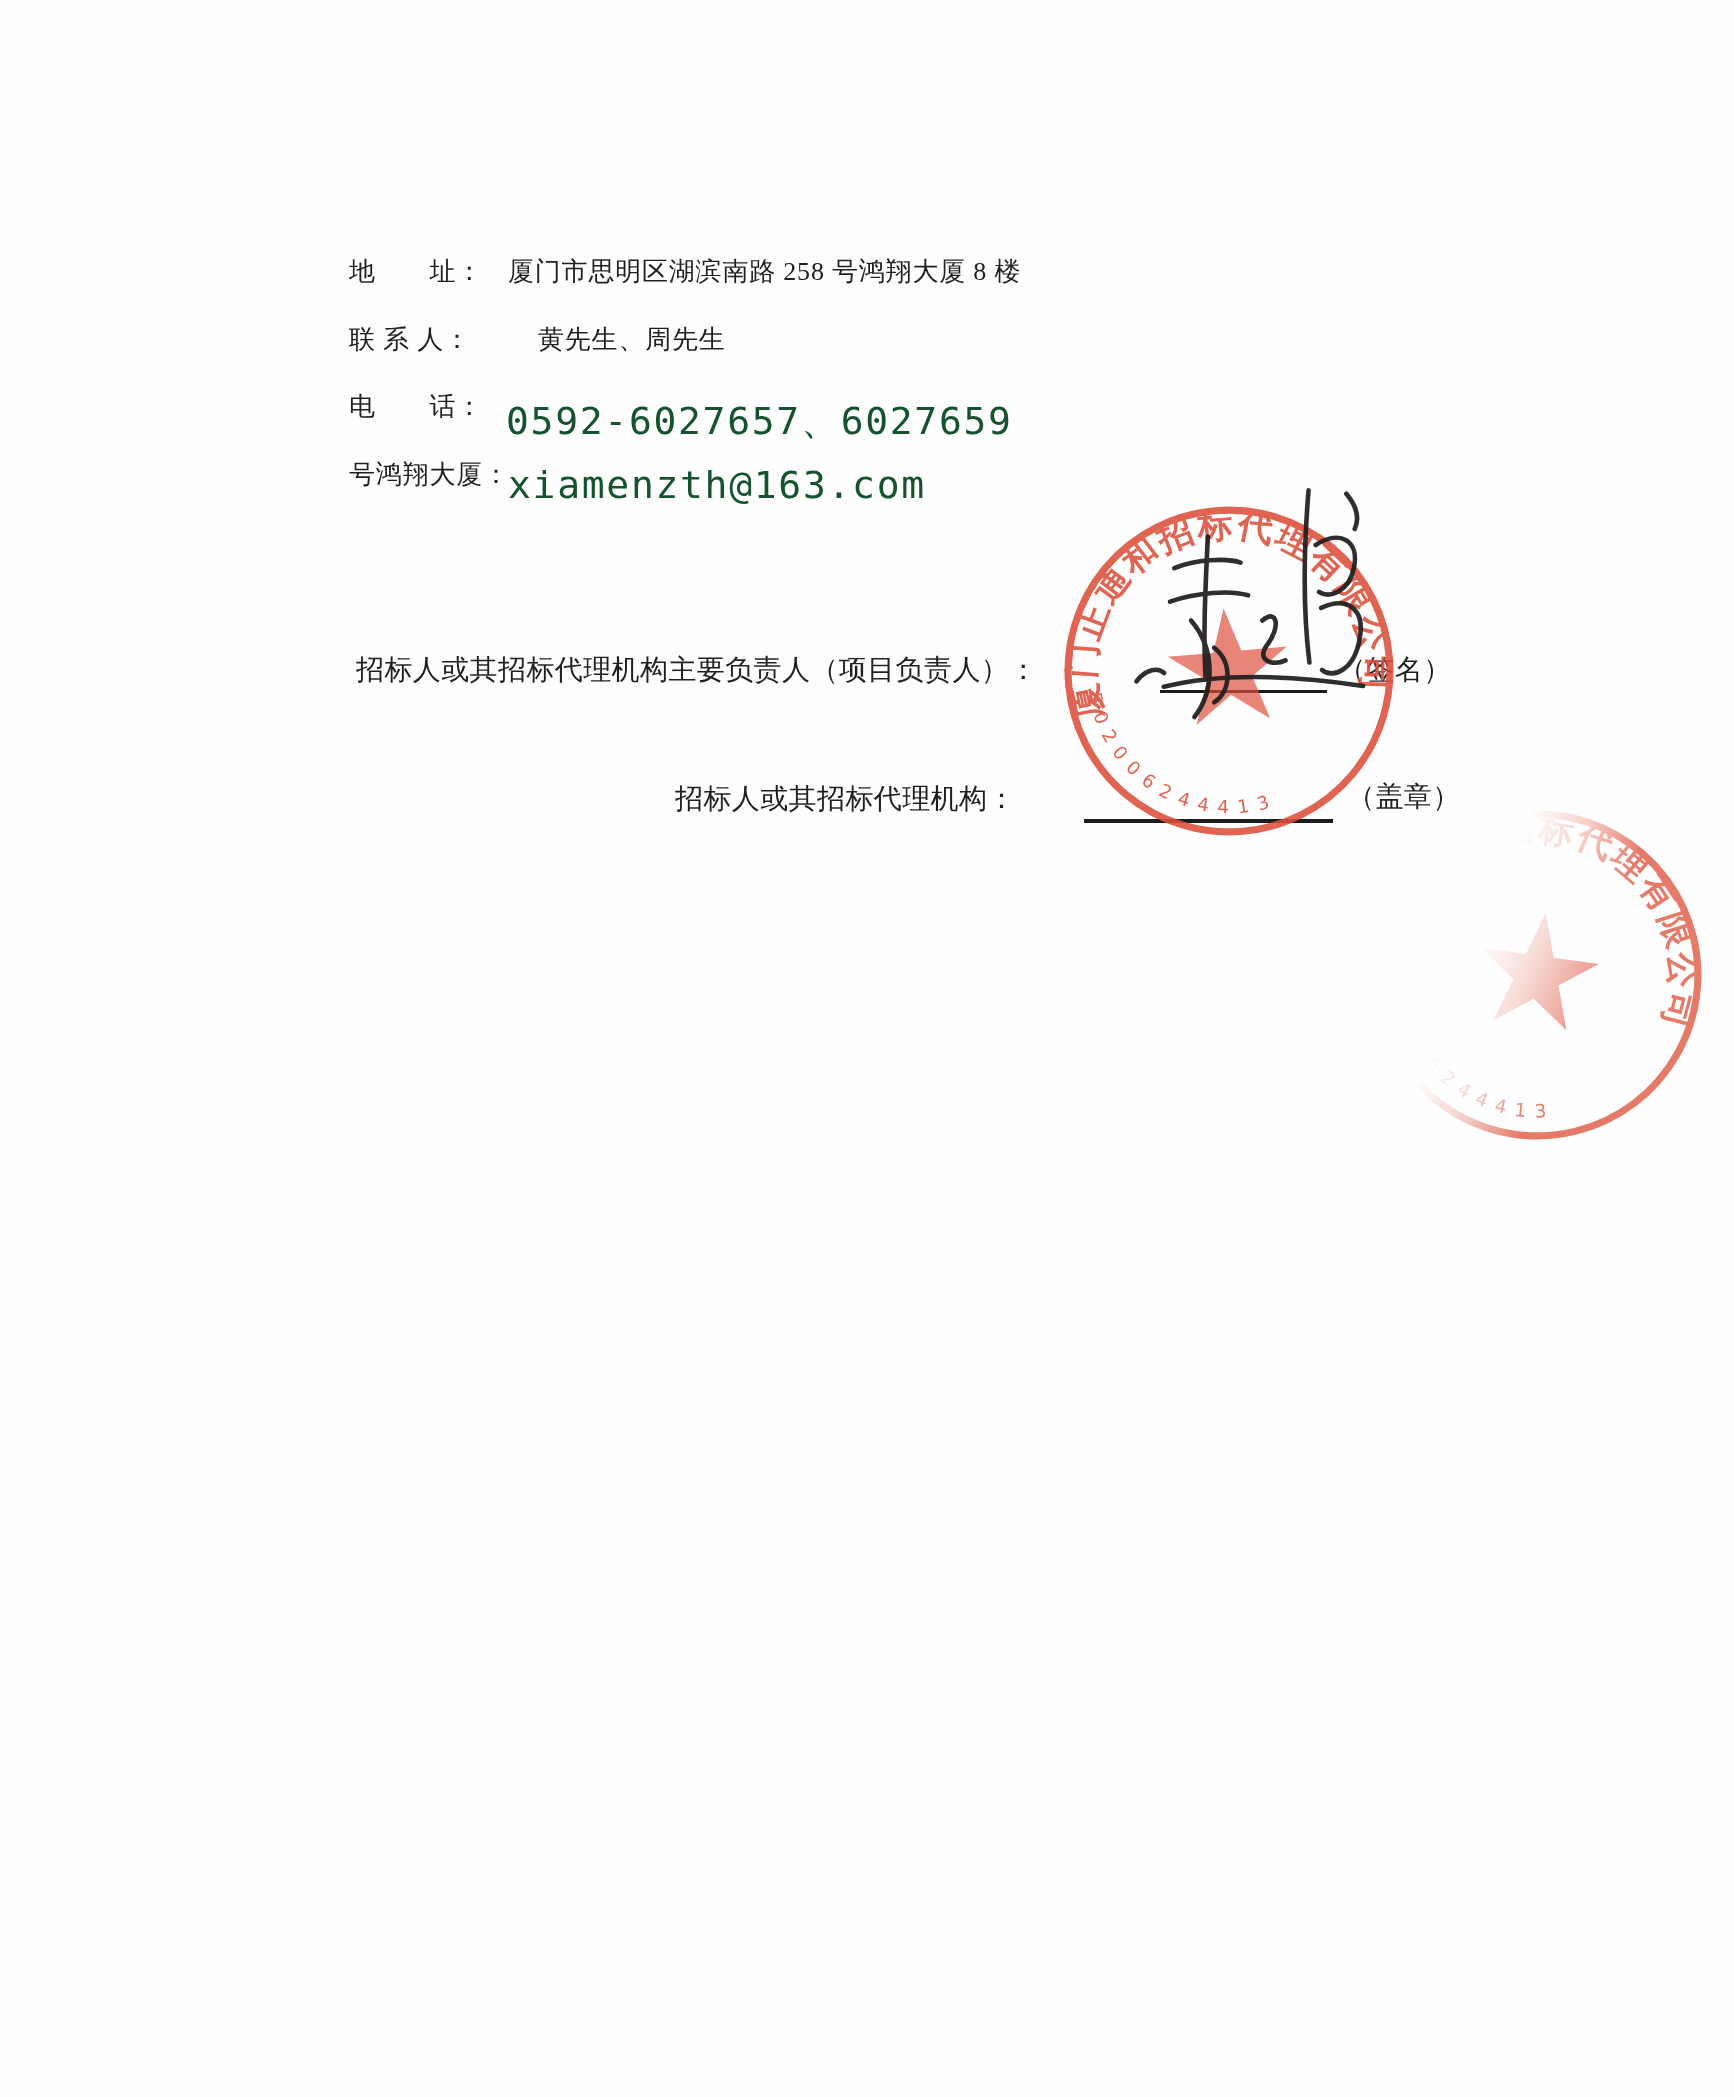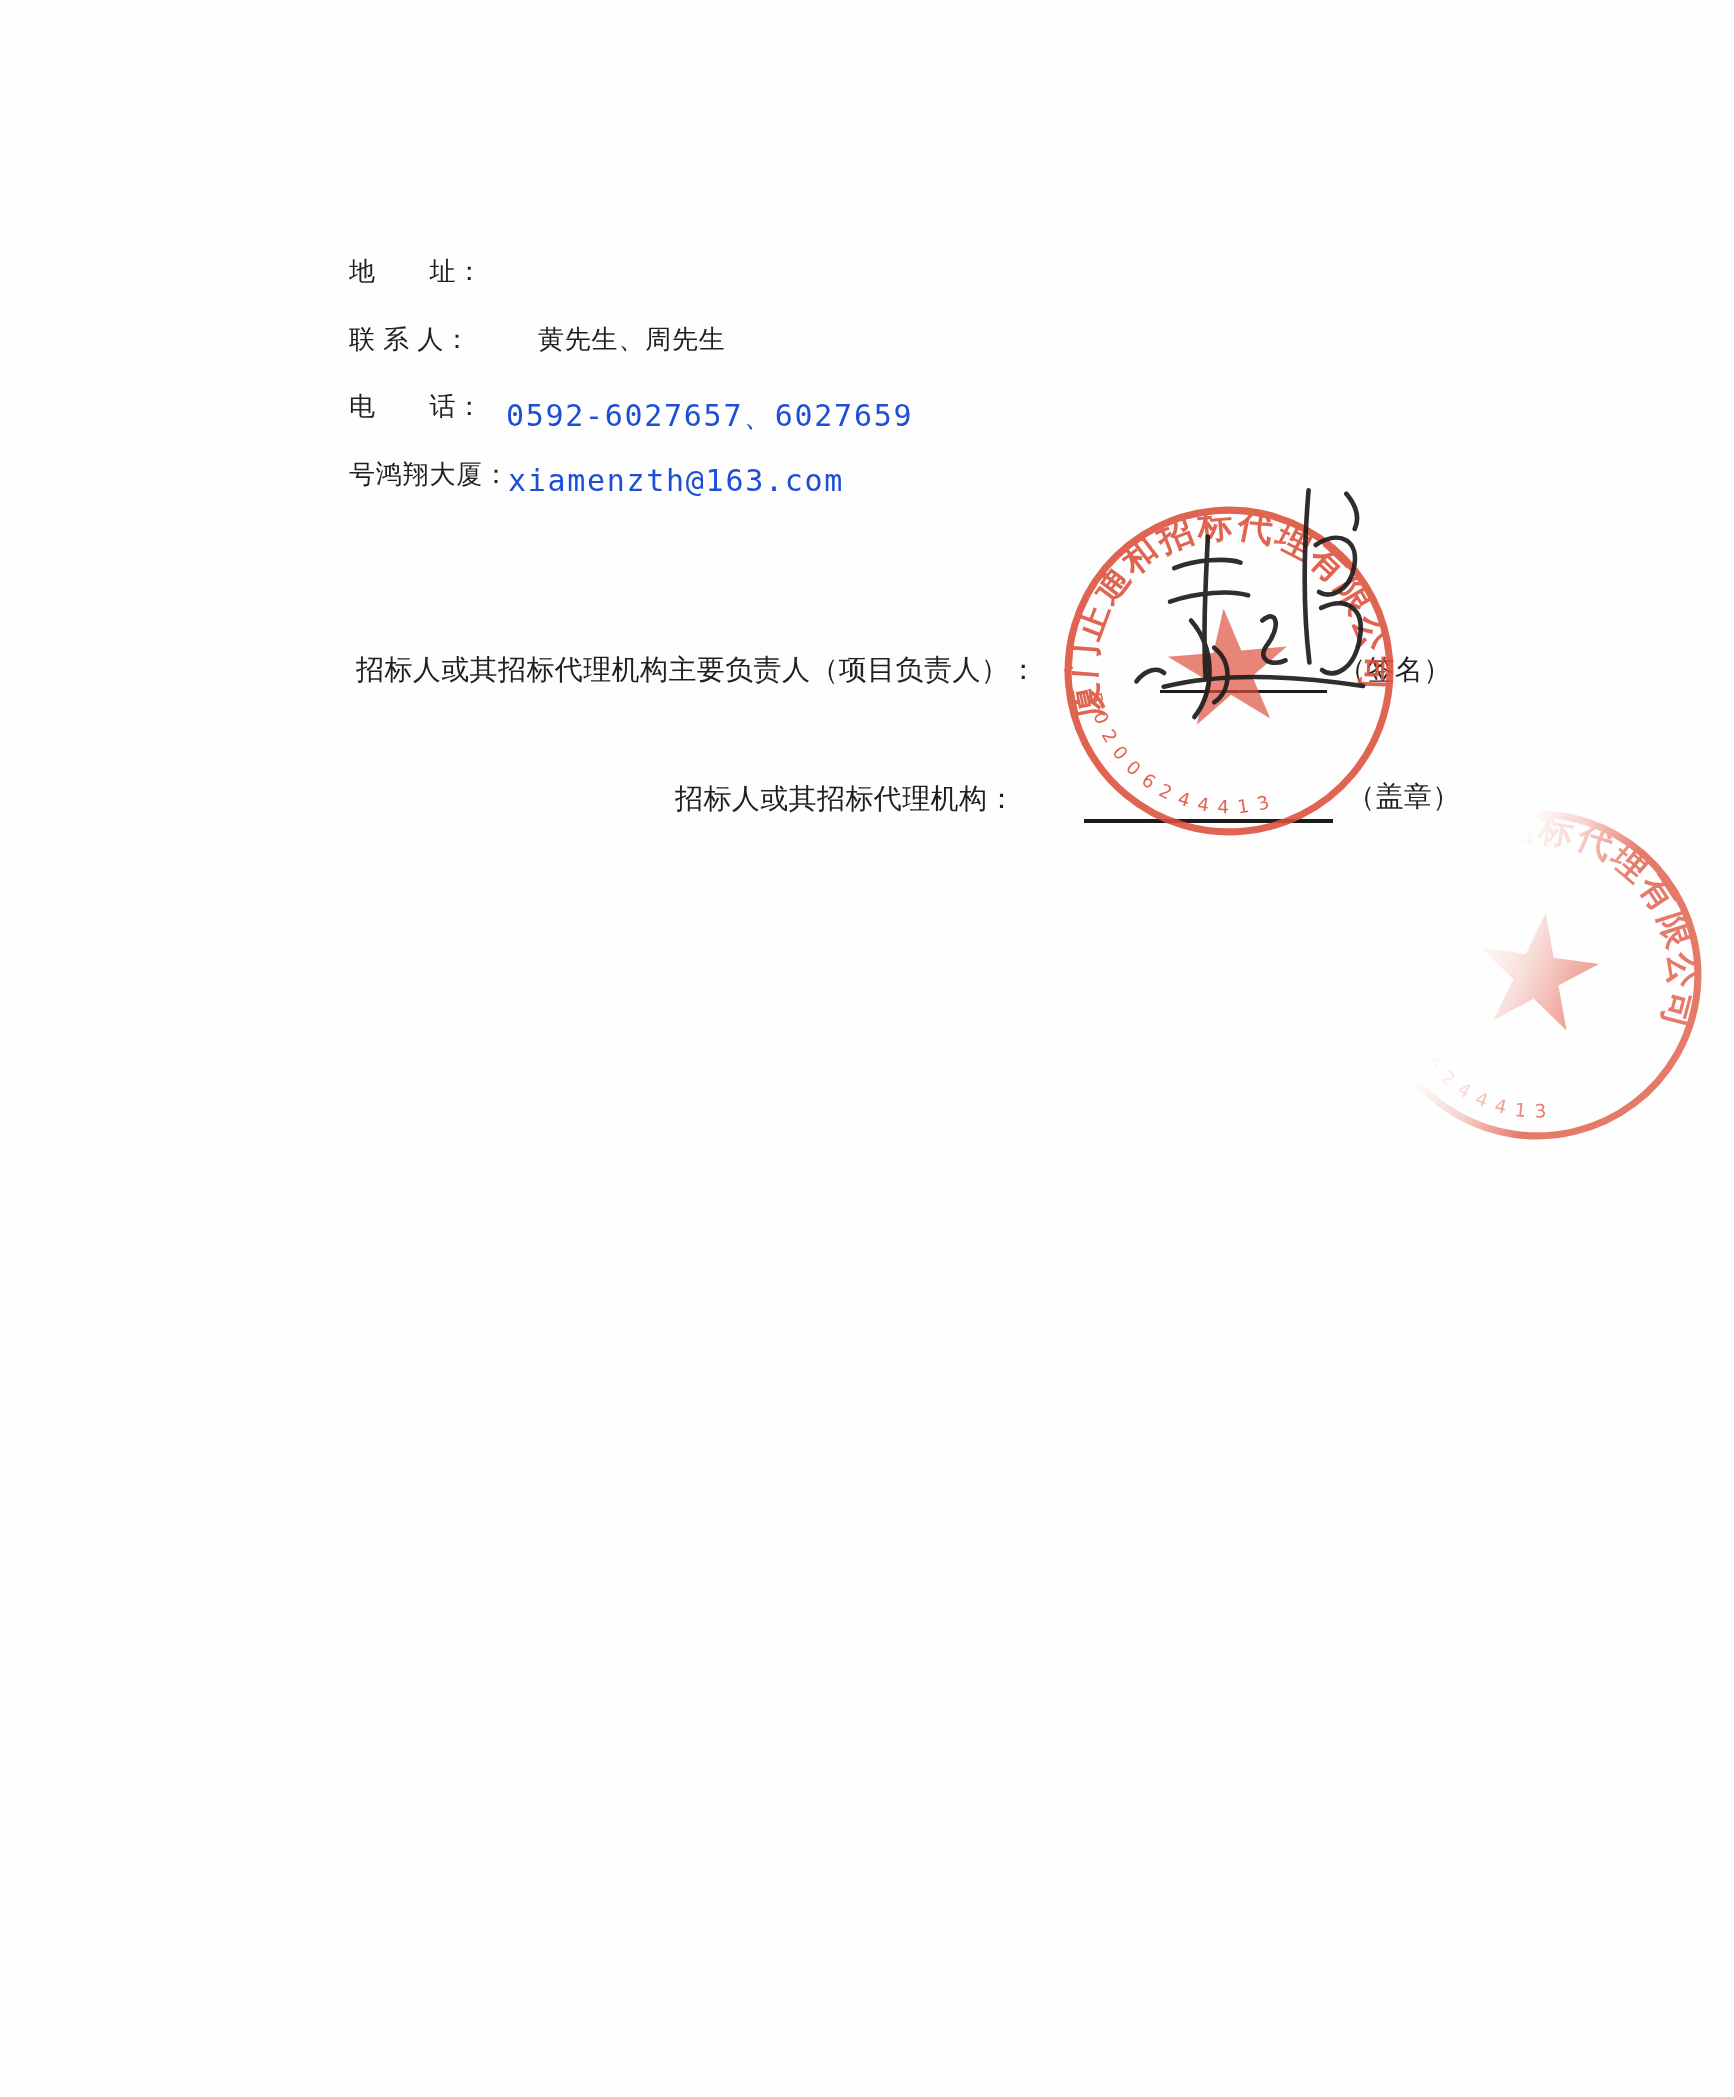--- a/index.html
+++ b/index.html
@@ -3,41 +3,42 @@
 <meta charset="utf-8">
 <style>
   html,body { margin:0; padding:0; background:#e8e8e8; }
   .page {
     position:relative; width:1735px; height:2452px;
     background:#fefefe; overflow:hidden;
     font-family:"Liberation Serif", serif; color:#1f1f1f;
   }
   .abs { position:absolute; white-space:nowrap; }
   .cjk { font-size:26px; line-height:1.15; letter-spacing:0.8px; }
-  .mono { font-family:"DejaVu Sans Mono", monospace; font-size:30px; letter-spacing:1.7px; color:#1d4ed8; }
+  .mono { font-family:"DejaVu Sans Mono", monospace; font-size:38px; letter-spacing:1.7px; color:#14532d; }
   .sigline { font-size:28px; line-height:1.15; letter-spacing:0.4px; }
   .uline { position:absolute; background:#1c1c1c; }
   .stamp-svg { overflow:visible; }
   .stamp-wrap { position:absolute; width:352px; height:352px; pointer-events:none; }
   .stamp-primary { left:1053px; top:495px; opacity:.88; transform:rotate(-5deg); }
   .stamp-edge {
     left:1361px; top:799px; opacity:.8; transform:rotate(8deg);
     -webkit-mask-image:linear-gradient(105deg, transparent 34%, rgba(0,0,0,.35) 47%, #000 61%);
     mask-image:linear-gradient(105deg, transparent 34%, rgba(0,0,0,.35) 47%, #000 61%);
   }
   .stamp-name { font-family:"Liberation Serif", serif; font-size:84px; font-weight:bold; letter-spacing:6px; }
   .stamp-serial { font-family:"DejaVu Sans", sans-serif; font-size:44px; letter-spacing:22px; }
   .signature-svg { position:absolute; left:1128px; top:482px; }
 </style>
 </head>
 <body>
 
 <div class="page">
 
   <div class="abs cjk" style="left:349px; top:257px;">地　　址：</div>
+  <div class="abs cjk" style="left:508px; top:257px;">厦门市思明区湖滨南路 258 号鸿翔大厦 8 楼</div>
 
   <div class="abs cjk" style="left:349px; top:325px;">联 系 人：</div>
   <div class="abs cjk" style="left:538px; top:325px;">黄先生、周先生</div>
 
   <div class="abs cjk" style="left:349px; top:392px;">电　　话：</div>
   <div class="abs mono" style="left:506px; top:396px;">0592-6027657、6027659</div>
 
   <div class="abs cjk" style="left:349px; top:460px;">号鸿翔大厦：</div>
   <div class="abs mono" style="left:508px; top:463px;">xiamenzth@163.com</div>
 

